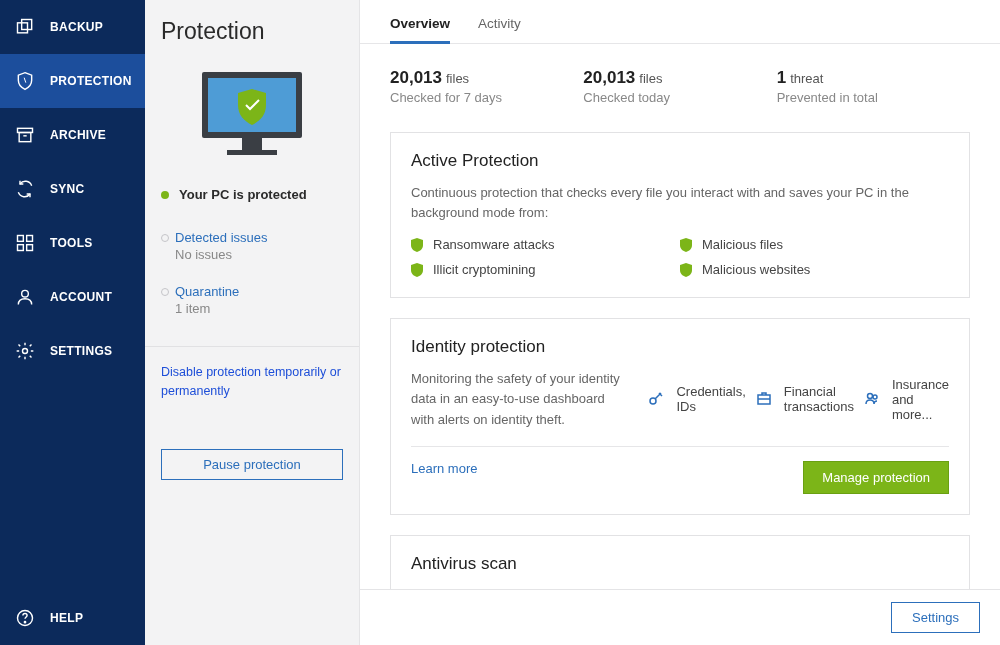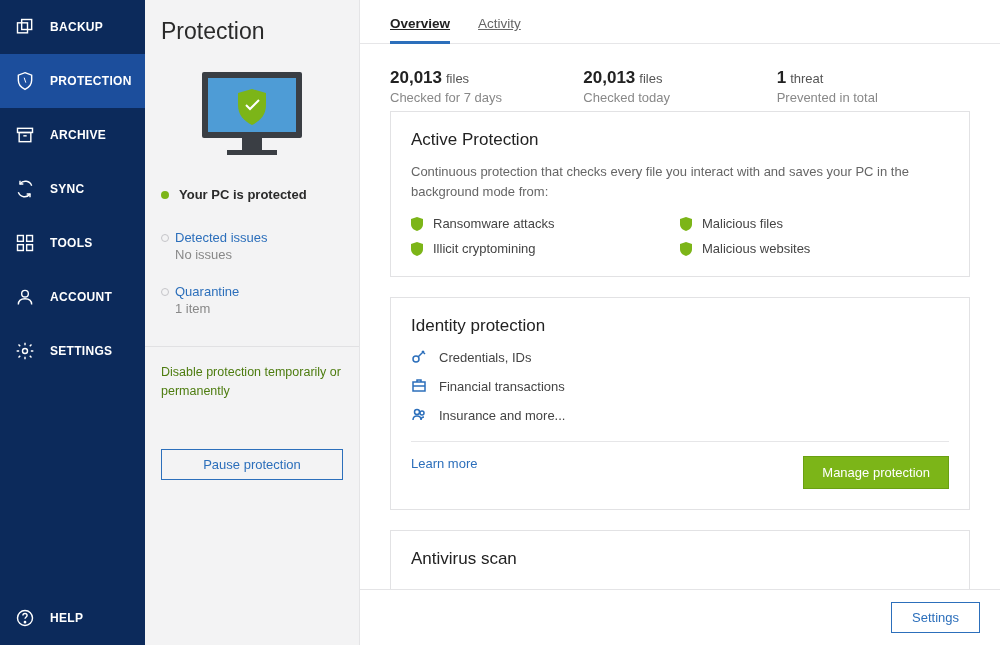--- a/index.html
+++ b/index.html
@@ -16,46 +16,46 @@
 .panel { width: 215px; background: #f3f3f4; border-right: 1px solid #e4e4e6; display: flex; flex-direction: column; padding: 18px 16px 18px 16px; }
 .panel h1 { font-size: 23px; font-weight: 400; color: #2a2a2a; margin-bottom: 22px; }
 .monitor-wrap { display: flex; justify-content: center; margin-bottom: 20px; }
 .status-line { display: flex; align-items: center; gap: 10px; font-weight: 600; font-size: 13px; color: #2a2a2a; margin-bottom: 28px; }
 .dot { width: 8px; height: 8px; border-radius: 50%; background: #7cb518; }
 .info-block { margin-bottom: 22px; position: relative; padding-left: 14px; }
 .info-block::before { content: ""; position: absolute; left: 0; top: 4px; width: 6px; height: 6px; border: 1.5px solid #c5c5c9; border-radius: 50%; }
 .info-title { color: #2c6fbb; font-size: 13px; cursor: pointer; }
 .info-sub { color: #888; font-size: 13px; margin-top: 2px; }
 .panel-divider { border: none; border-top: 1px solid #e1e1e3; margin: 8px -16px 16px -16px; }
-.disable-text { color: #4d7c0f; font-size: 12.5px; line-height: 1.5; margin-bottom: 14px; }
+.disable-text { color: #1d4ed8; font-size: 12.5px; line-height: 1.5; margin-bottom: 14px; }
 .btn-outline { border: 1px solid #2c6fbb; color: #2c6fbb; background: transparent; padding: 7px 14px; font-size: 13px; cursor: pointer; font-family: inherit; margin-top: 34px; }
 
 
 .main { flex: 1; display: flex; flex-direction: column; overflow: hidden; }
 .tabs { display: flex; gap: 28px; padding: 8px 30px 0 30px; border-bottom: 1px solid #e6e6e8; }
-.tab { padding: 8px 0 10px 0; font-size: 13.5px; color: #666; cursor: pointer; border-bottom: 3px solid transparent; margin-bottom: -1px; text-decoration: underline; }
+.tab { padding: 8px 0 10px 0; font-size: 13.5px; color: #666; cursor: pointer; border-bottom: 3px solid transparent; margin-bottom: -1px; }
 .tab.active { color: #222; border-bottom-color: #2c6fbb; font-weight: 600; }
 
 .scroll { flex: 1; overflow-y: auto; padding: 24px 30px 10px 30px; }
-.stats { display: flex; gap: 0; margin-bottom: 6px; }
+.stats { display: flex; gap: 0; margin-bottom: 27px; }
 .stat { flex: 1; }
 .stat-num { font-size: 17px; font-weight: 600; color: #222; }
 .stat-unit { font-size: 13px; font-weight: 400; color: #555; margin-left: 4px; }
 .stat-sub { color: #888; font-size: 13px; margin-top: 2px; }
 
 .card { border: 1px solid #e2e2e4; padding: 18px 20px 20px 20px; margin-bottom: 20px; }
 .card h2 { font-size: 17px; font-weight: 500; color: #222; margin-bottom: 12px; }
 .card-desc { color: #666; font-size: 13px; line-height: 1.55; margin-bottom: 14px; }
 .threat-grid { display: grid; grid-template-columns: 1fr 1fr; row-gap: 10px; }
 .threat-item { display: flex; align-items: center; gap: 10px; font-size: 13px; color: #444; }
 .mini-shield { width: 12px; height: 14px; }
 
 .identity-body { display: flex; gap: 24px; }
 .identity-left { flex: 1; }
-.identity-right { flex: 1; display: flex; flex-direction: column; gap: 10px; }
+.identity-right { flex: 1; display: flex; flex-direction: row; gap: 10px; }
 .id-item { display: flex; align-items: center; gap: 12px; font-size: 13px; color: #444; }
 .id-icon { width: 16px; color: #2c6fbb; }
 
 .card-hr { border: none; border-top: 1px solid #e6e6e8; margin: 16px 0 14px 0; }
 .card-foot { display: flex; justify-content: space-between; align-items: flex-start; }
 .link { color: #2c6fbb; font-size: 13px; cursor: pointer; }
 .btn-green { background: #7cb518; border: 1px solid #6aa012; color: #fff; padding: 8px 18px; font-size: 13px; cursor: pointer; font-family: inherit; }
 
 
 .footer { border-top: 1px solid #e4e4e6; padding: 12px 20px; display: flex; justify-content: flex-end; background: #fff; }
@@ -225,20 +225,23 @@
               <path d="M6 0 L12 2 V7 C12 11 9 13 6 14 C3 13 0 11 0 7 V2 Z" fill="#7cb518"></path>
             </svg>
           <span>Malicious websites</span>
         </div>
       </div>
     </section>
 
     <section class="card">
       <h2>Identity protection</h2>
       <div class="identity-body">
+        <div class="identity-left">
+          <p class="card-desc" style="margin-bottom:0">Monitoring the safety of your identity data in an easy-to-use dashboard with alerts on identity theft.</p>
+        </div>
         <div class="identity-right">
           <div class="id-item">
             <span class="id-icon"><svg viewBox="0 0 16 16" width="16" height="16" fill="none" stroke="#2c6fbb" stroke-width="1.5">
                   <circle cx="5" cy="11" r="3"></circle>
                   <path d="M7 9 L13 3 M11 3 L14 6"></path>
                 </svg></span>
             <span>Credentials, IDs</span>
           </div>
           <div class="id-item">
             <span class="id-icon"><svg viewBox="0 0 16 16" width="16" height="16" fill="none" stroke="#2c6fbb" stroke-width="1.5">

